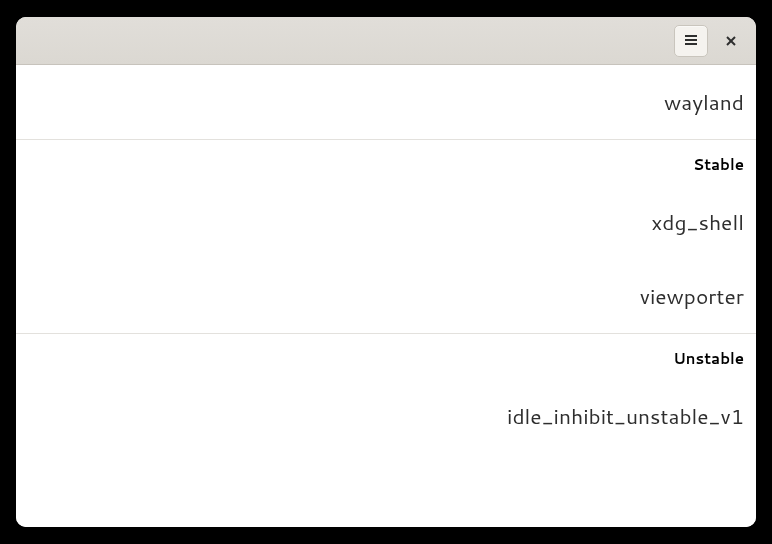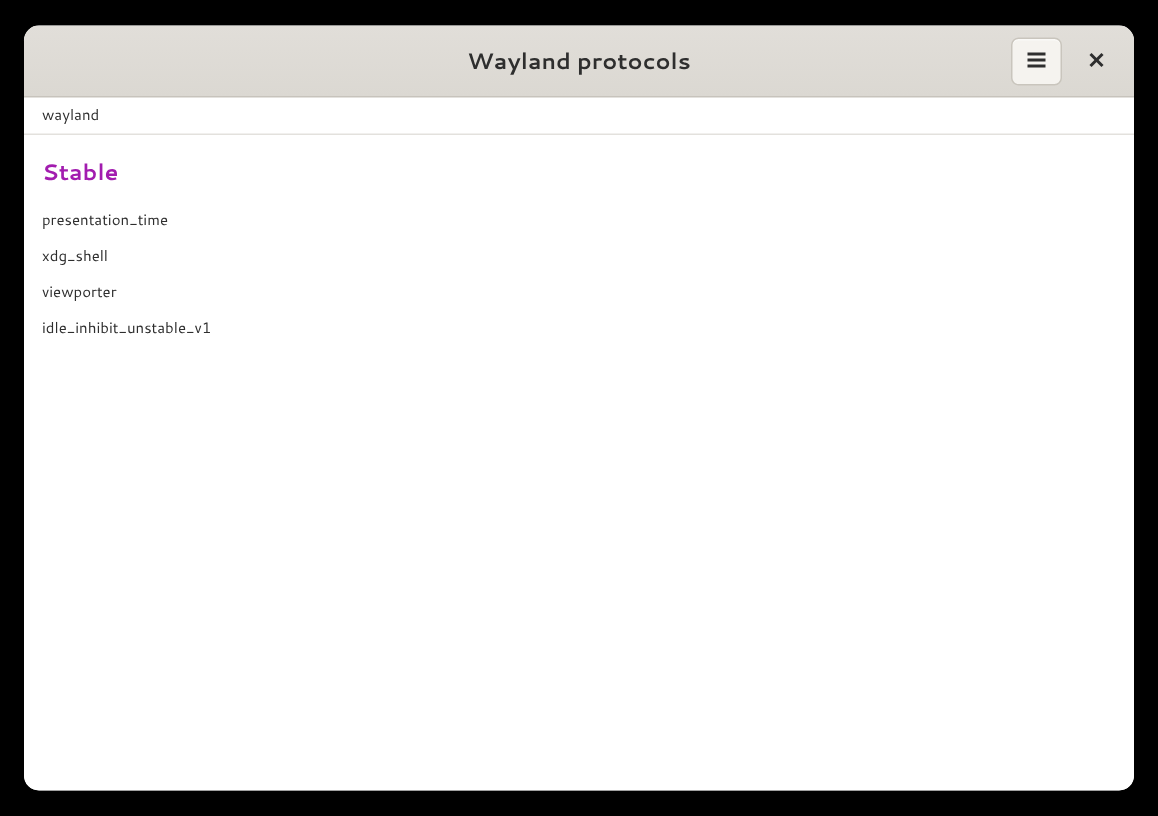--- a/index.html
+++ b/index.html
@@ -77,44 +77,43 @@
       cursor: pointer;
       font-size: 16px;
       color: #2e2e2e;
     }
     .content {
       flex: 1;
       overflow-y: auto;
       background: #fff;
     }
     .row-item {
-      padding: 5px 12px;
-      text-align: left;
-      font-size: 10px;
+      padding: 22px 12px;
+      text-align: right;
+      font-size: 21px;
       color: #2e2e2e;
       cursor: pointer;
     }
     .section-header {
       padding: 14px 12px 10px 12px;
-      text-align: left;
+      text-align: right;
       font-weight: 700;
       font-size: 15px;
-      color: #a21caf;
+      color: #000000;
       border-top: 1px solid #e3e1dd;
     }
     .section-header.unstable {
       border-top: 1px solid #e3e1dd;
     }
   </style>
 </head>
 <body>
 
 <div class="window">
   <div class="titlebar">
-    <div class="titlebar-title">Wayland protocols</div>
     <div class="titlebar-buttons">
       <div class="menu-button">
         <span>
           <svg width="14" height="12" viewBox="0 0 14 12">
             <rect x="1" y="1" width="12" height="2" fill="#2e2e2e"></rect>
             <rect x="1" y="5" width="12" height="2" fill="#2e2e2e"></rect>
             <rect x="1" y="9" width="12" height="2" fill="#2e2e2e"></rect>
           </svg>
         </span>
       </div>
@@ -124,19 +123,19 @@
             <line x1="2" y1="2" x2="10" y2="10" stroke="#2e2e2e" stroke-width="2"></line>
             <line x1="10" y1="2" x2="2" y2="10" stroke="#2e2e2e" stroke-width="2"></line>
           </svg>
         </span>
       </div>
     </div>
   </div>
   <div class="content">
     <div class="row-item">wayland</div>
     <div class="section-header">Stable</div>
-    <div class="row-item">presentation_time</div>
     <div class="row-item">xdg_shell</div>
     <div class="row-item">viewporter</div>
+    <div class="section-header unstable">Unstable</div>
     <div class="row-item">idle_inhibit_unstable_v1</div>
 
   </div>
 </div>
 
 </body></html>

